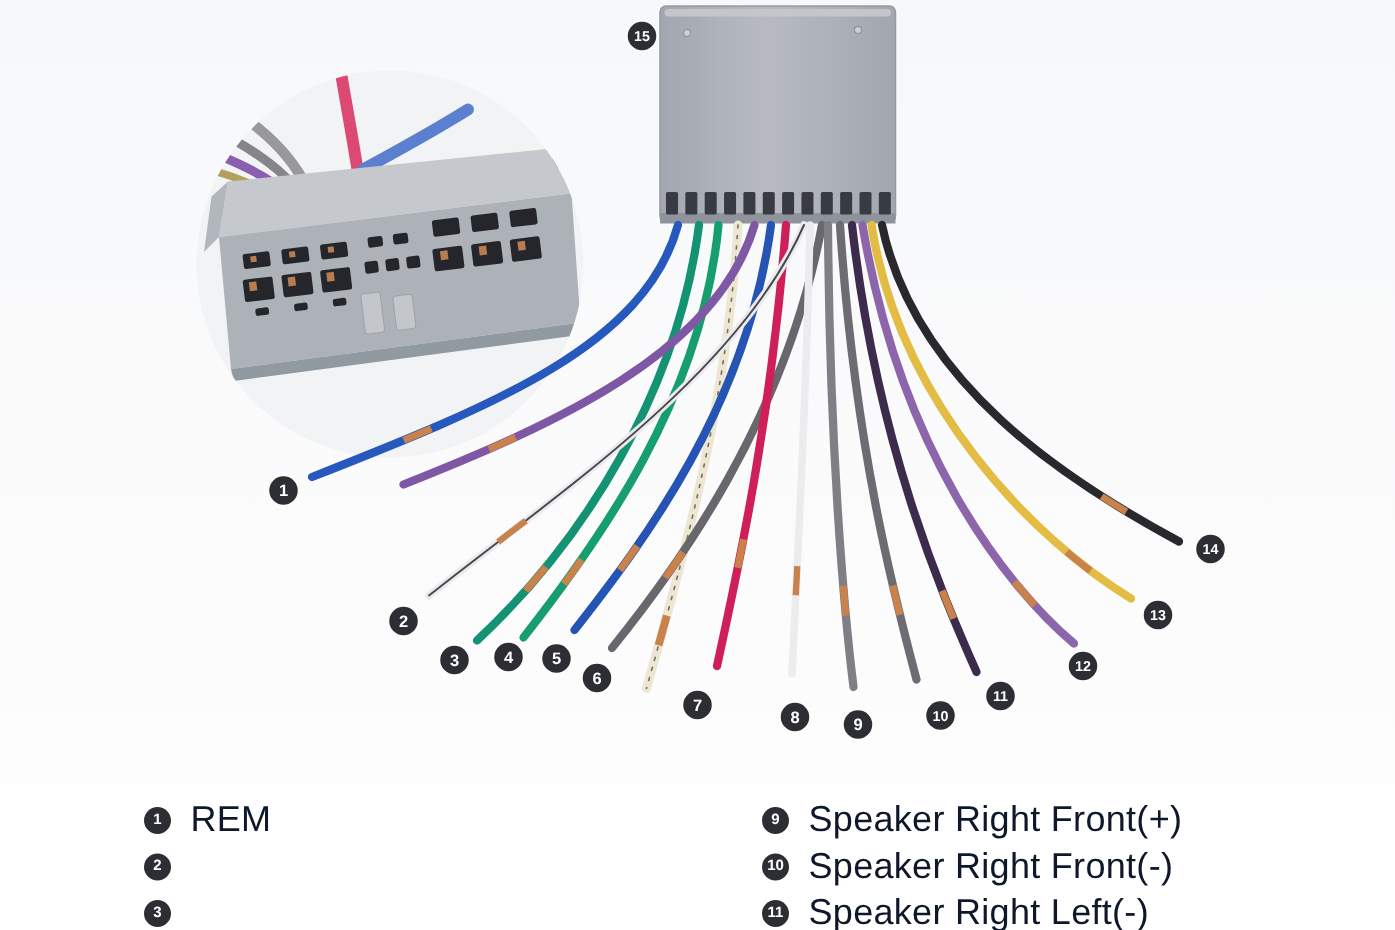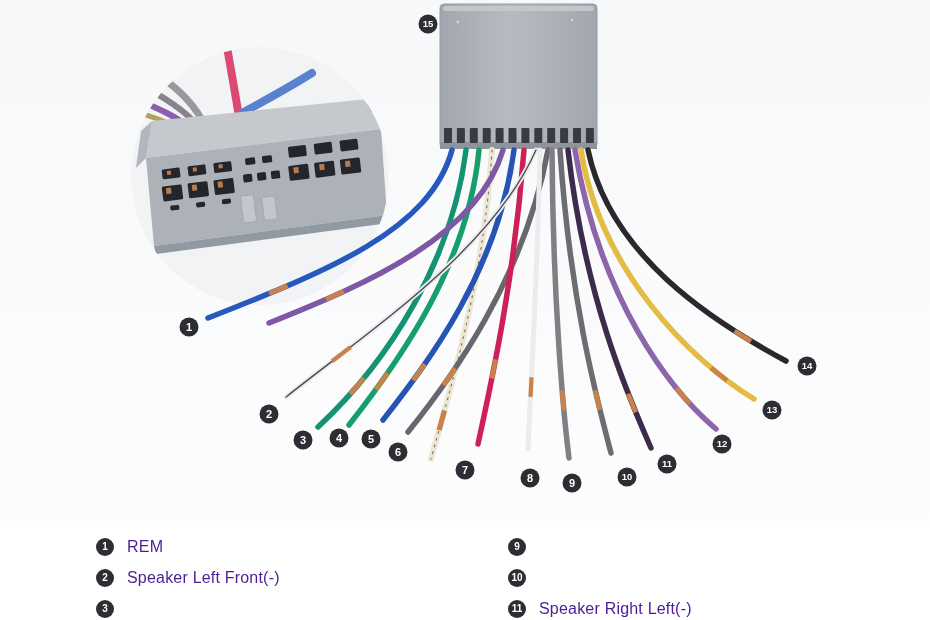--- a/index.html
+++ b/index.html
@@ -13,21 +13,21 @@
   .legend-col{position:absolute;top:536px;}
   #legend-left{left:96px;}
   #legend-right{left:508px;}
   .legend-row{display:flex;align-items:center;height:22px;margin-bottom:9px;}
   .legend-badge{
     flex:0 0 auto;width:18px;height:18px;border-radius:50%;
     background:#2d2e33;color:#fff;font-size:10px;font-weight:bold;
     display:flex;align-items:center;justify-content:center;line-height:1;
   }
   .legend-label{
-    margin-left:13px;font-size:16px;color:#4c1d95;letter-spacing:0.2px;
+    margin-left:13px;font-size:24px;color:#0f172a;letter-spacing:0.2px;
     white-space:nowrap;
   }
 </style>
 </head>
 <body>
 
 <div id="figure">
   <svg id="scene" width="930" height="522" viewBox="0 0 930 522">
       <defs>
         <linearGradient id="bgGrad" x1="0" y1="0" x2="0" y2="1">
@@ -211,31 +211,32 @@
         </g>
       </g>
     </svg>
   <div id="legend-left" class="legend-col">
       <div class="legend-row">
         <span class="legend-badge">1</span>
         <span class="legend-label">REM</span>
       </div>
       <div class="legend-row">
         <span class="legend-badge">2</span>
-        <span class="legend-label">Speaker Left Front(-)</span>
       </div>
       <div class="legend-row">
         <span class="legend-badge">3</span>
       </div>
     </div>
   <div id="legend-right" class="legend-col">
       <div class="legend-row">
         <span class="legend-badge">9</span>
+        <span class="legend-label">Speaker Right Front(+)</span>
       </div>
       <div class="legend-row">
         <span class="legend-badge">10</span>
+        <span class="legend-label">Speaker Right Front(-)</span>
       </div>
       <div class="legend-row">
         <span class="legend-badge">11</span>
         <span class="legend-label">Speaker Right Left(-)</span>
       </div>
     </div>
 </div>
 
 </body></html>

